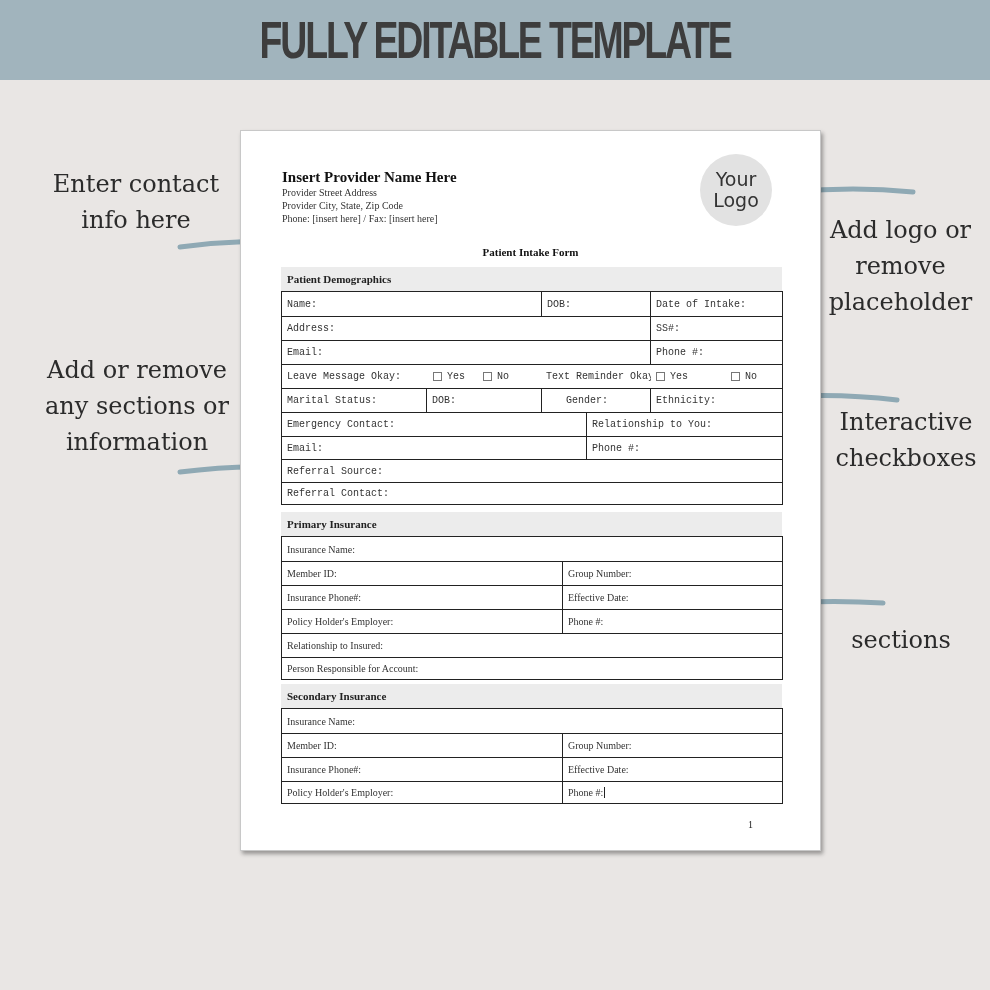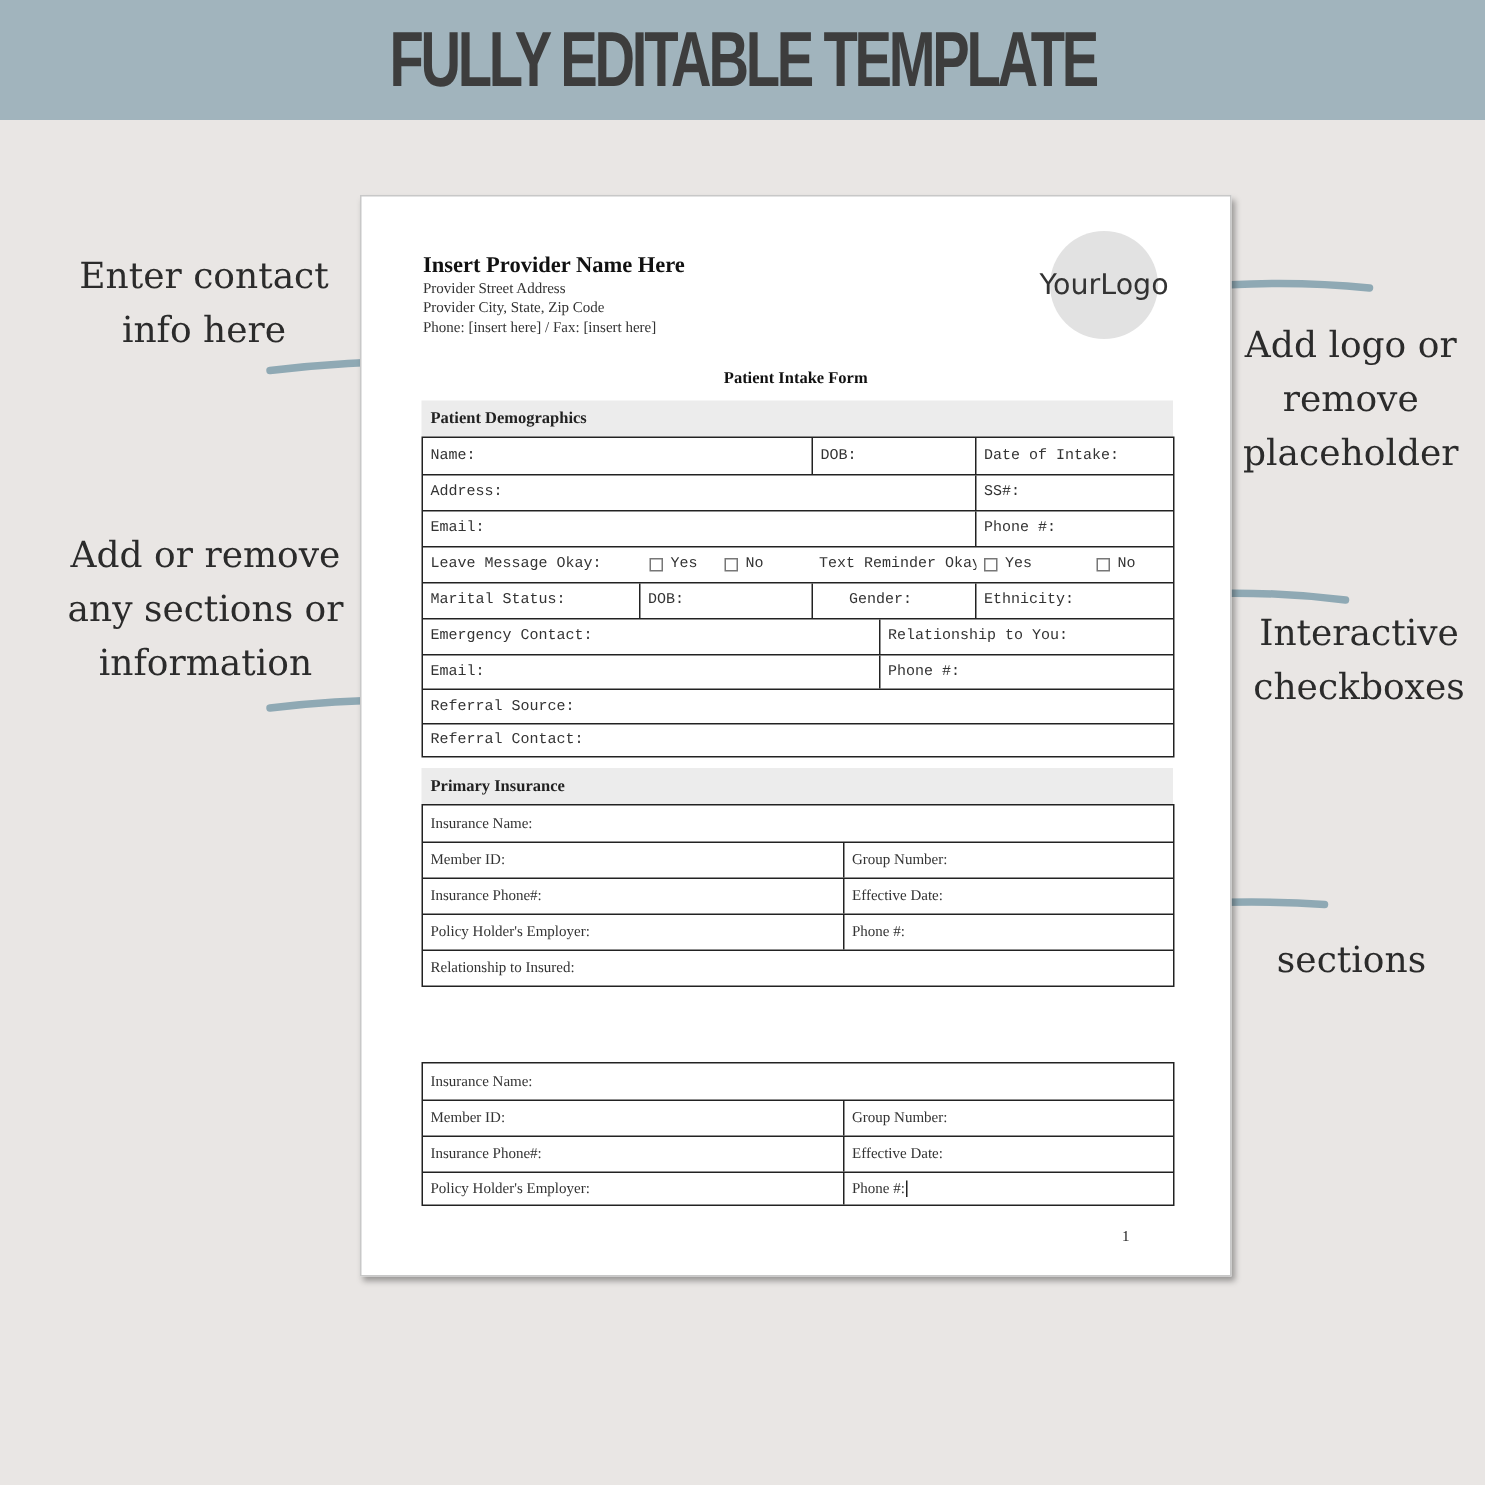--- a/index.html
+++ b/index.html
@@ -27,21 +27,21 @@
     background: #ffffff; border: 1px solid #c8c8c8;
     box-shadow: 2px 3px 4px rgba(0,0,0,0.35);
   }
 
   .provider { position: absolute; left: 41px; top: 37px; }
   .provider-name { font-size: 15px; font-weight: 700; color: #111; line-height: 18px; }
   .provider-line { font-size: 10px; color: #333; line-height: 13px; }
 
   .logo {
     position: absolute; left: 459px; top: 23px; width: 72px; height: 72px; border-radius: 50%;
-    background: #e2e2e2; display: flex; flex-direction: row; align-items: center; justify-content: center;
+    background: #e2e2e2; display: flex; flex-direction: column; align-items: center; justify-content: center;
     font-family: "DejaVu Sans", sans-serif; font-size: 19px; color: #333; line-height: 21px;
   }
 
   .form-title {
     position: absolute; left: 0; width: 100%; top: 115px; text-align: center;
     font-size: 11px; font-weight: 700; color: #111;
   }
 
   .section-header {
     position: absolute; left: 40px; width: 501px; height: 24px;
@@ -209,22 +209,26 @@
       <div class="cell" style="width:280px;">Insurance Phone#:</div>
       <div class="cell" style="flex:1;">Effective Date:</div>
     </div>
     <div class="row" style="height:24px;">
       <div class="cell" style="width:280px;">Policy Holder's Employer:</div>
       <div class="cell" style="flex:1;">Phone #:</div>
     </div>
     <div class="row" style="height:24px;">
       <div class="cell" style="flex:1;">Relationship to Insured:</div>
     </div>
-  </div>
-
+    <div class="row" style="height:22px;">
+      <div class="cell" style="flex:1;">Person Responsible for Account:</div>
+    </div>
+  </div>
+
+  <div class="section-header" style="top:553px;">Secondary Insurance</div>
   <div class="table" style="top:577px;">
     <div class="row" style="height:24px;">
       <div class="cell" style="flex:1;">Insurance Name:</div>
     </div>
     <div class="row" style="height:24px;">
       <div class="cell" style="width:280px;">Member ID:</div>
       <div class="cell" style="flex:1;">Group Number:</div>
     </div>
     <div class="row" style="height:24px;">
       <div class="cell" style="width:280px;">Insurance Phone#:</div>

